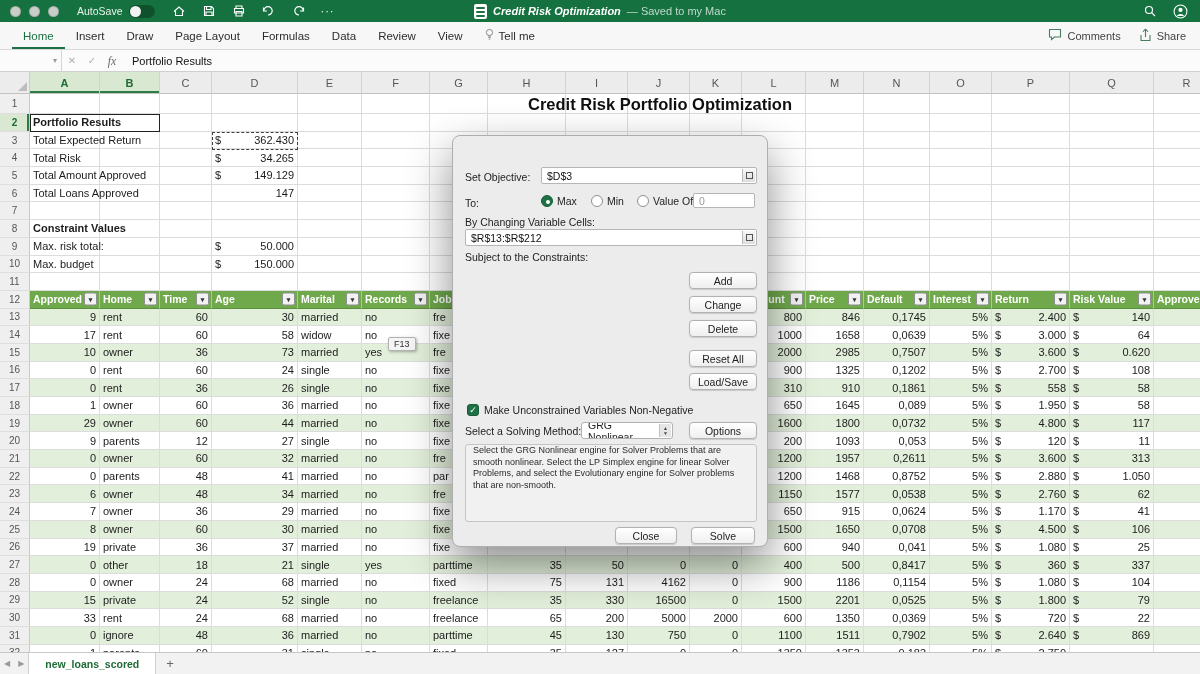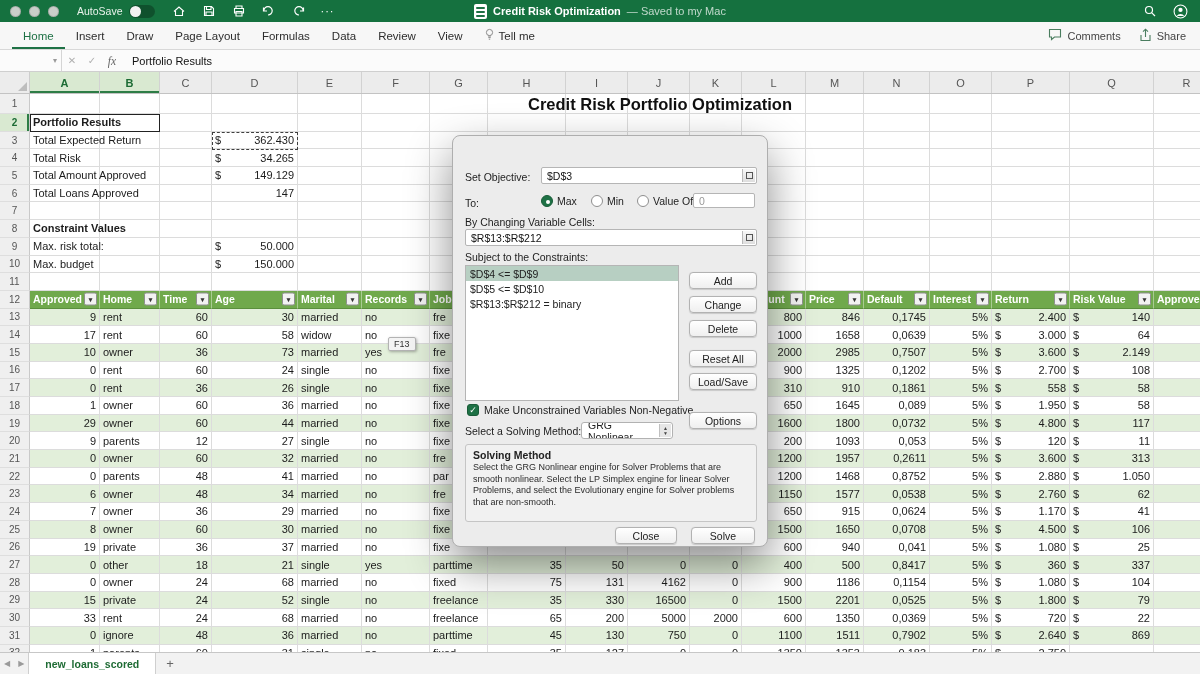--- a/index.html
+++ b/index.html
@@ -15,21 +15,21 @@
   #autosave-wrap { display:flex; align-items:center; margin-left:18px; gap:6px; }
   #autosave-label { font-size:10.5px; color:#eaf3ec; }
   .pill { width:26px; height:13px; border-radius:7px; background:rgba(0,0,0,.28); position:relative; display:inline-block; }
   .pill .knob { position:absolute; left:1px; top:1px; width:11px; height:11px; border-radius:50%; background:#f2f2f2; }
   .tb-icons { display:flex; align-items:center; gap:14px; margin-left:16px; }
   .tb-ic { width:16px; height:15px; display:flex; align-items:center; justify-content:center; }
   .tb-more { color:#fff; font-size:11px; letter-spacing:1px; }
   #tb-center { position:absolute; left:0; right:0; top:0; height:22px; display:flex; align-items:center; justify-content:center; gap:6px; pointer-events:none; }
   #doc-icon { width:13px; height:15px; background:#fff; border-radius:2px; position:relative; }
   #doc-icon span { position:absolute; left:2px; right:2px; height:2px; background:#1e7145; border-radius:1px; }
-  #tb-title { font-size:11px; font-weight:bold; color:#fff; }
+  #tb-title { font-size:11px; font-weight:bold; color:#fff;font-style:italic; }
   #tb-subtitle { font-size:11px; color:rgba(255,255,255,.72); }
   #tb-right { position:absolute; right:12px; top:0; height:22px; display:flex; align-items:center; gap:14px; }
 
   
   #ribbon { position:absolute; top:22px; left:0; width:100%; height:28px; background:#f7f7f7;
     border-bottom:1px solid #d8d8d8; display:flex; align-items:center; }
   #ribbon-tabs { display:flex; align-items:center; height:100%; margin-left:12px; }
   .rtab { padding:0 11px; height:100%; display:flex; align-items:center; font-size:11.5px; color:#2d2d2d; }
   .rtab.active { box-shadow:inset 0 -2px 0 #1e7145; color:#1e7145; }
   #tellme { display:flex; align-items:center; gap:4px; margin-left:10px; font-size:11.5px; color:#2d2d2d; }
@@ -698,21 +698,21 @@
           <div class="cell ar band" style="width: 64px;">2000</div>
           <div class="cell ar band" style="width: 58px;">2985</div>
           <div class="cell ar band" style="width: 66px;">0,7507</div>
           <div class="cell ar band" style="width: 62px;">5%</div>
           <div class="cell aa band" style="width: 78px;">
             <span>$</span>
             <span>3.600</span>
           </div>
           <div class="cell aa band" style="width: 84px;">
             <span>$</span>
-            <span>2.149</span>
+            <span>0.620</span>
           </div>
           <div class="cell ar band" style="width: 66px;"></div>
         </div>
         <div class="grid-row" style="height: 17.7px;">
           <div class="row-num">16</div>
           <div class="cell ar" style="width: 70px;">0</div>
           <div class="cell al" style="width: 60px;">rent</div>
           <div class="cell ar" style="width: 52px;">60</div>
           <div class="cell ar" style="width: 86px;">24</div>
           <div class="cell al" style="width: 64px;">single</div>
@@ -1204,42 +1204,36 @@
 
     <span class="dlg-label" style="left:12px;top:80px;">By Changing Variable Cells:</span>
     <div class="fld" style="left:12px;top:93px;width:292px;">
       <span class="val">$R$13:$R$212</span>
       <span class="range-btn">
           <span class="rb-inner"></span>
         </span>
     </div>
 
     <span class="dlg-label" style="left:12px;top:115px;">Subject to the Constraints:</span>
-    <div class="listbox" id="constraints-list" style="left:12px;top:129px;width:214px;height:136px;">
-        <div class="constraint-item selc">$D$4 &lt;= $D$9</div>
-        <div class="constraint-item">$D$5 &lt;= $D$10</div>
-        <div class="constraint-item">$R$13:$R$212 = binary</div>
-      </div>
     <div id="dlg-btn-col"></div>
 
     <span class="cb" style="left:14px;top:268px;">✓</span>
     <span class="dlg-label" style="left:31px;top:268px;">Make Unconstrained Variables Non-Negative</span>
 
     <span class="dlg-label" style="left:12px;top:289px;">Select a Solving Method:</span>
     <div class="popup" style="left:128px;top:286px;width:92px;">
       <span>GRG Nonlinear</span>
       <span class="stepper">
           <span>▲</span>
           <span>▼</span>
         </span>
     </div>
-    <div class="dlg-btn" style="top:276px;">Options</div>
+    <div class="dlg-btn" style="top:286px;">Options</div>
 
     <div class="groupbox" style="left:12px;top:308px;width:292px;height:78px;">
-      <div class="gb-title">Solving Method</div>
       <div class="gb-text">Select the GRG Nonlinear engine for Solver Problems that are smooth nonlinear. Select the LP Simplex engine for linear Solver Problems, and select the Evolutionary engine for Solver problems that are non-smooth.</div>
     </div>
 
     <div class="dlg-btn" style="left:162px;top:391px;width:62px;">Close</div>
     <div class="dlg-btn" style="left:238px;top:391px;width:64px;">Solve</div>
   <div class="dlg-btn" style="top: 136px;">Add</div>
       <div class="dlg-btn" style="top: 160px;">Change</div>
       <div class="dlg-btn" style="top: 184px;">Delete</div>
       <div class="dlg-btn" style="top: 214px;">Reset All</div>
       <div class="dlg-btn" style="top: 237px;">Load/Save</div>

